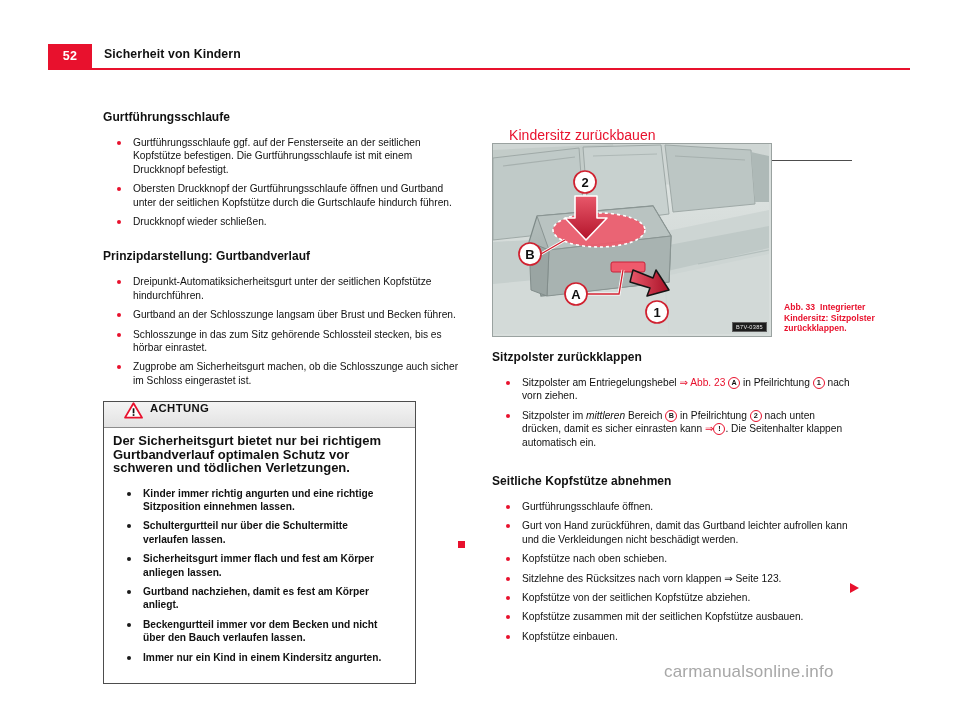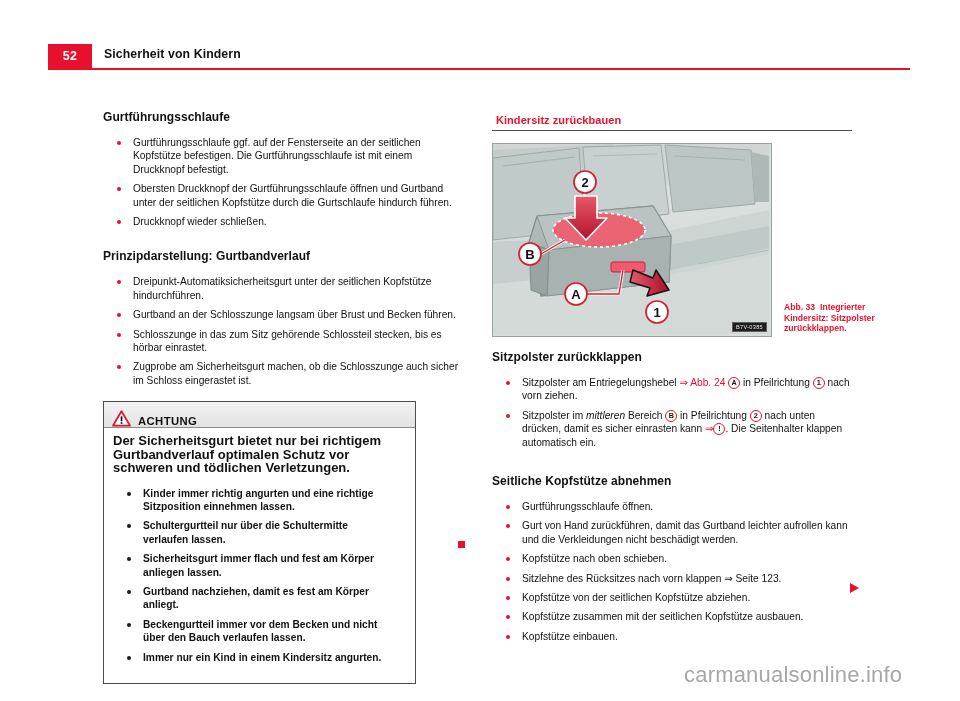--- a/index.html
+++ b/index.html
@@ -107,22 +107,22 @@
     margin-top: 14px;
     width: 311px;
     border: 1px solid #4d4d4d;
     background: #ffffff;
   }
   .warnbox-head {
     height: 25px;
     background: linear-gradient(#f4f4f4, #e2e2e2);
     border-bottom: 1px solid #8c8c8c;
     display: flex;
-    align-items: flex-end;
-    padding-left: 8px;
+    align-items: flex-start;
+    padding-left: 20px;
     gap: 7px;
   }
   .warn-tri { display: block; }
   .warnbox-head-label {
     font-size: 11.3px;
     font-weight: bold;
     color: #111;
     letter-spacing: .4px;
   }
   .warnbox-body {
@@ -142,24 +142,24 @@
 
   .endmark {
     position: absolute;
     width: 7px;
     height: 7px;
     background: #e8112d;
   }
 
   
   .sect-head {
-    font-size: 11px;
-    font-weight: bold;
+    font-size: 14px;
+    font-weight: normal;
     color: #e8112d;
-    margin: 4px;
+    margin: 17px;
     letter-spacing: .05px;
   }
   .sect-rule {
     margin-top: 4px;
     width: 360px;
     height: 1.3px;
     background: #4d4d4d;
   }
 
   
@@ -227,23 +227,23 @@
     top: 583px;
     width: 0; height: 0;
     border-top: 5px solid transparent;
     border-bottom: 5px solid transparent;
     border-left: 9px solid #e8112d;
   }
 
   
   .watermark {
     position: absolute;
-    left: 684px;
+    left: 664px;
     top: 662px;
-    font-size: 22px;
+    font-size: 17px;
     color: #a7a7a7;
     letter-spacing: .2px;
   }
 </style>
 </head>
 <body>
 
 <div class="page-header">
   <div class="page-number-box">52</div>
   <div class="page-header-title">Sicherheit von Kindern</div>
@@ -397,21 +397,21 @@
 
 <div class="fig-caption">
   <span class="lbl">Abb. 33</span><span>Integrierter Kindersitz: Sitzpolster zurückklappen.</span>
 </div>
 
 <div class="col col-right" style="top:350px;">
 
   <h3 class="sub">Sitzpolster zurückklappen</h3>
   <ul class="bul">
     <li>
-      <span>Sitzpolster am Entriegelungshebel </span><span class="ref">⇒ Abb. 24</span><span> </span><span class="circ">A</span><span> in Pfeilrichtung </span><span class="circ num">1</span><span> nach vorn ziehen.</span>
+      <span>Sitzpolster am Entriegelungshebel </span><span class="ref">⇒ Abb. 23</span><span> </span><span class="circ">A</span><span> in Pfeilrichtung </span><span class="circ num">1</span><span> nach vorn ziehen.</span>
     </li>
     <li>
       <span>Sitzpolster im </span><span class="ital">mittleren</span><span> Bereich </span><span class="circ">B</span><span> in Pfeilrichtung </span><span class="circ num">2</span><span> nach unten drücken, damit es sicher einrasten kann </span><span class="ref">⇒</span><span class="circ">!</span><span>. Die Seitenhalter klappen automatisch ein.</span>
     </li>
   </ul>
 
   <div class="spacer-md"></div>
 
   <h3 class="sub">Seitliche Kopfstütze abnehmen</h3>
   <ul class="bul">

